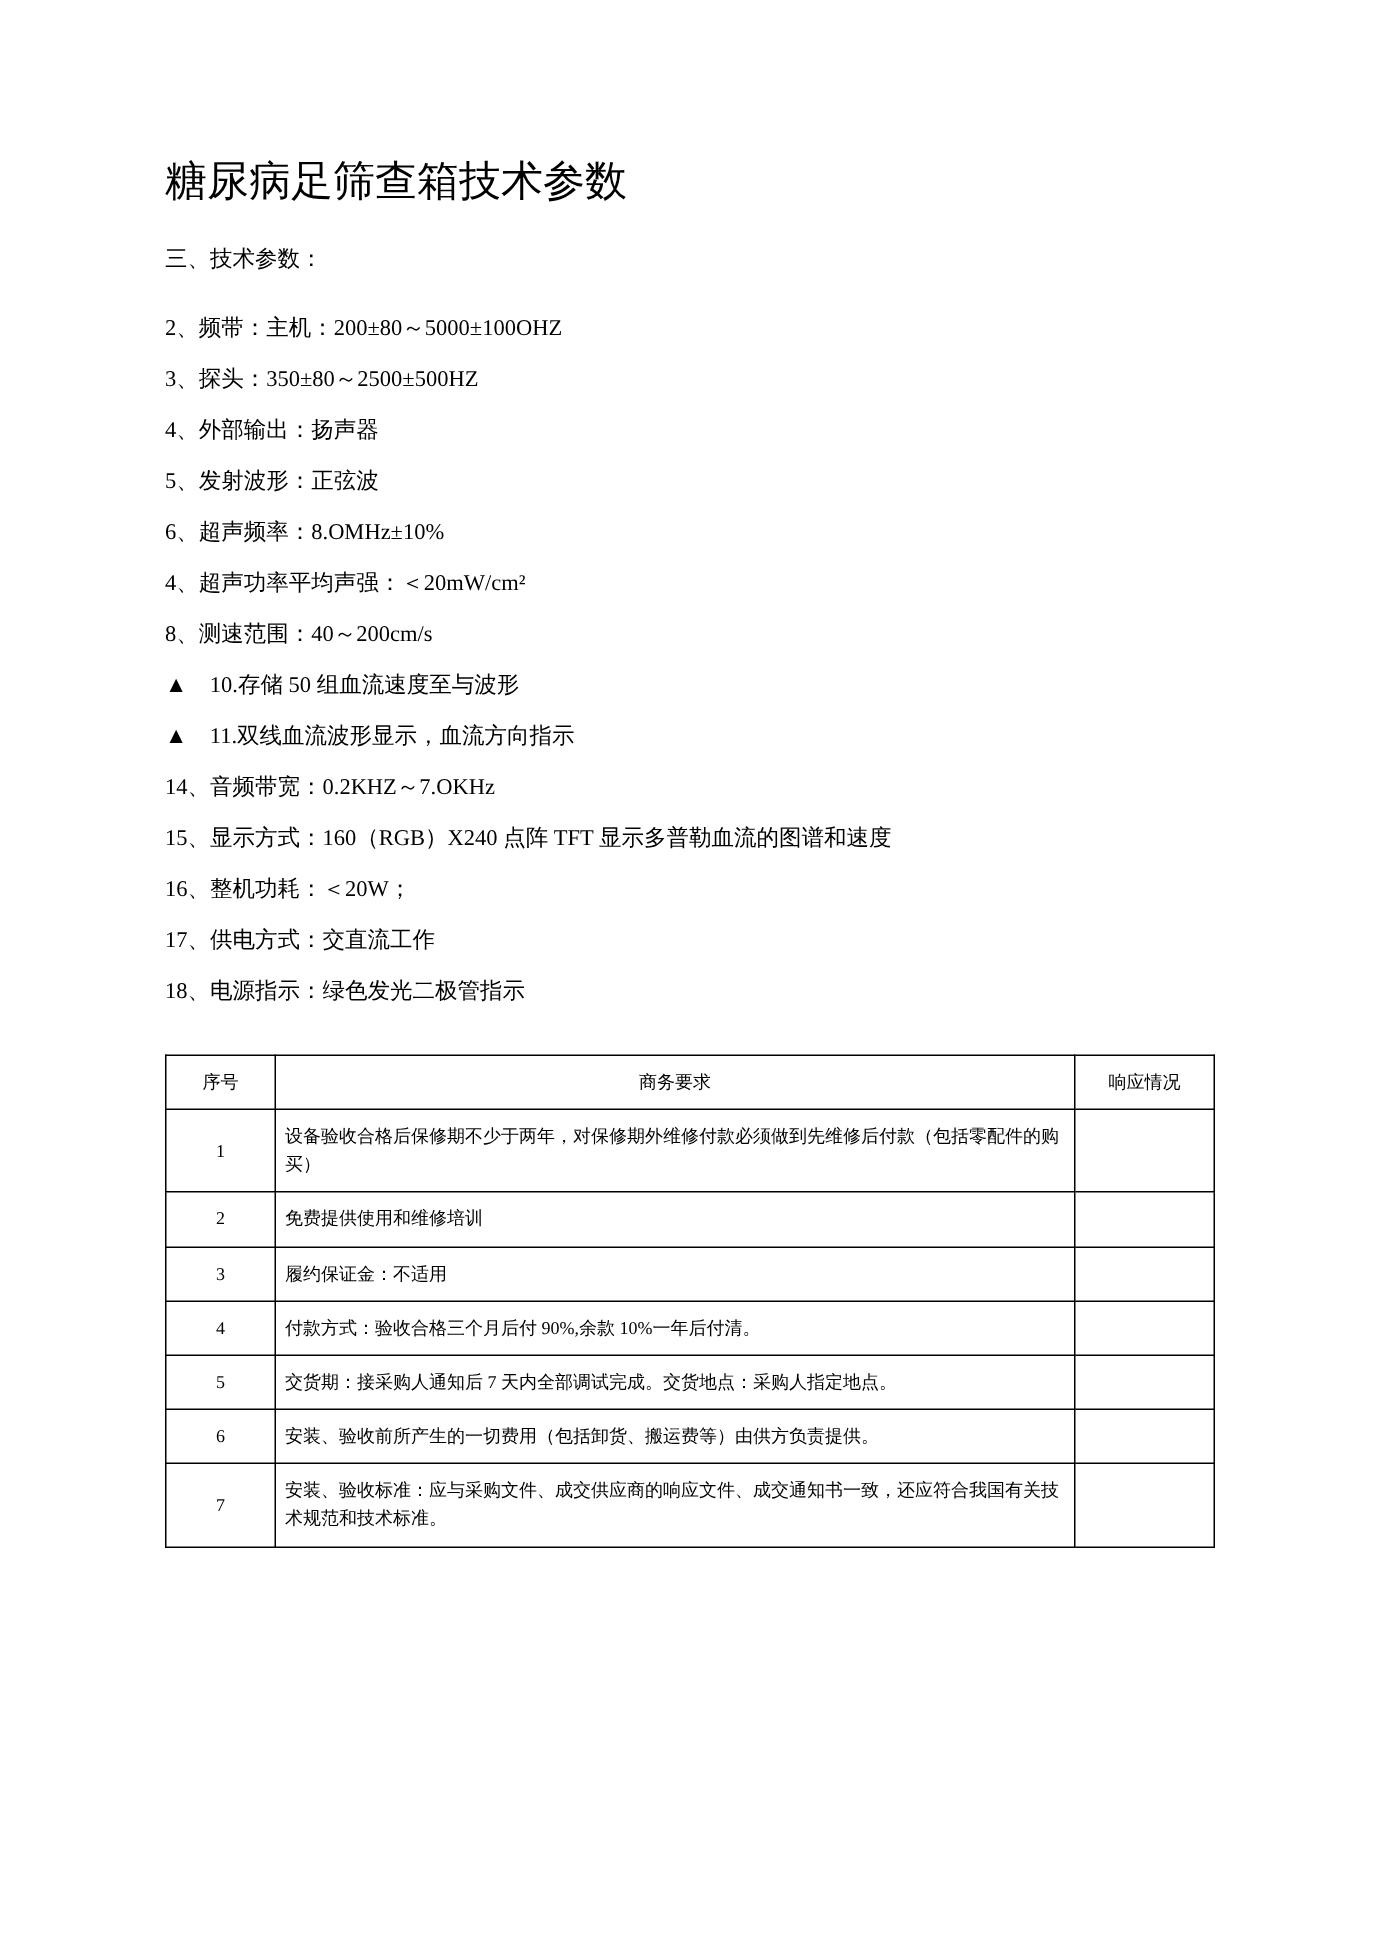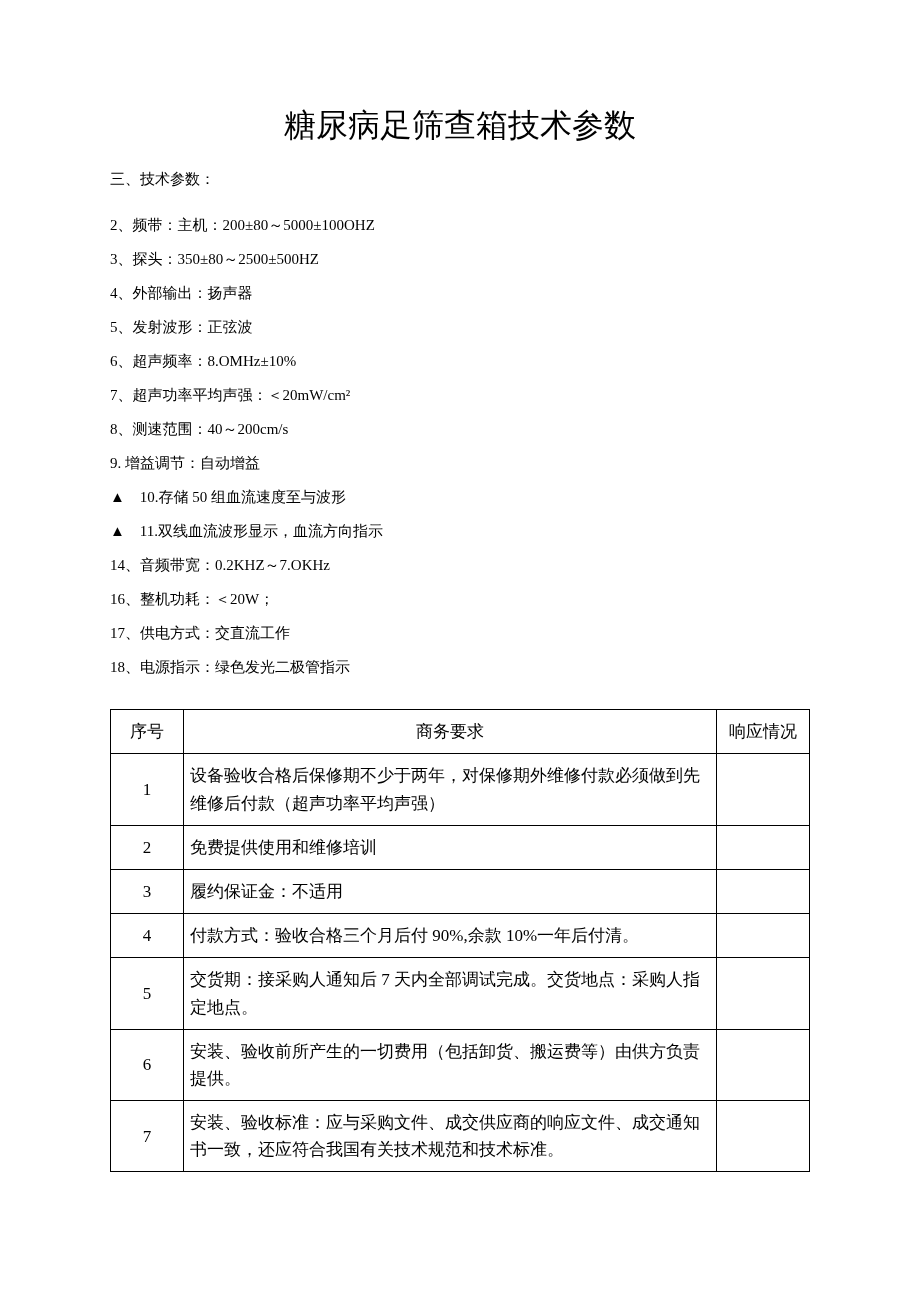--- a/index.html
+++ b/index.html
@@ -7,22 +7,21 @@
       background: #ffffff;
       margin: 0;
       padding: 100px 110px 60px 110px;
       color: #000;
       font-size: 15px;
       line-height: 1.6;
       width: 920px;
       box-sizing: border-box;
     }
     h1 {
-      text-align: center;
-      font-size: 32px;
+      font-size: 28px;
       margin: 0 0 16px 0;
       font-weight: normal;
       font-family: "SimSun", "宋体", serif;
     }
     .section-label {
       margin-bottom: 22px;
     }
     .spec-list {
       list-style: none;
       padding: 0;
@@ -35,21 +34,21 @@
       padding-left: 78px;
     }
     table {
       border-collapse: collapse;
       width: 100%;
       margin-top: 10px;
     }
     th, td {
       border: 1px solid #000;
       padding: 8px 6px;
-      font-size: 17px;
+      font-size: 12px;
       vertical-align: middle;
     }
     th {
       font-weight: normal;
       text-align: center;
     }
     td.num {
       text-align: center;
       width: 60px;
     }
@@ -66,43 +65,43 @@
 <h1>糖尿病足筛查箱技术参数</h1>
 
 <div class="section-label">三、技术参数：</div>
 
 <ul class="spec-list">
     <li>2、频带：主机：200±80～5000±100OHZ</li>
     <li>3、探头：350±80～2500±500HZ</li>
     <li>4、外部输出：扬声器</li>
     <li>5、发射波形：正弦波</li>
     <li>6、超声频率：8.OMHz±10%</li>
-    <li>7、超声功率平均声强：＜20mW/cm²</li>
+    <li>4、超声功率平均声强：＜20mW/cm²</li>
     <li>8、测速范围：40～200cm/s</li>
-    <li>9. 增益调节：自动增益</li>
     <li>▲　10.存储 50 组血流速度至与波形</li>
     <li>▲　11.双线血流波形显示，血流方向指示</li>
     <li>14、音频带宽：0.2KHZ～7.OKHz</li>
+    <li>15、显示方式：160（RGB）X240 点阵 TFT 显示多普勒血流的图谱和速度</li>
     <li>16、整机功耗：＜20W；</li>
     <li>17、供电方式：交直流工作</li>
     <li>18、电源指示：绿色发光二极管指示</li>
   </ul>
 
 <table>
   <thead>
     <tr>
       <th>序号</th>
       <th>商务要求</th>
       <th>响应情况</th>
     </tr>
   </thead>
   <tbody>
       <tr>
         <td class="num">1</td>
-        <td class="req">设备验收合格后保修期不少于两年，对保修期外维修付款必须做到先维修后付款（超声功率平均声强）</td>
+        <td class="req">设备验收合格后保修期不少于两年，对保修期外维修付款必须做到先维修后付款（包括零配件的购买）</td>
         <td class="resp"></td>
       </tr>
       <tr>
         <td class="num">2</td>
         <td class="req">免费提供使用和维修培训</td>
         <td class="resp"></td>
       </tr>
       <tr>
         <td class="num">3</td>
         <td class="req">履约保证金：不适用</td>

